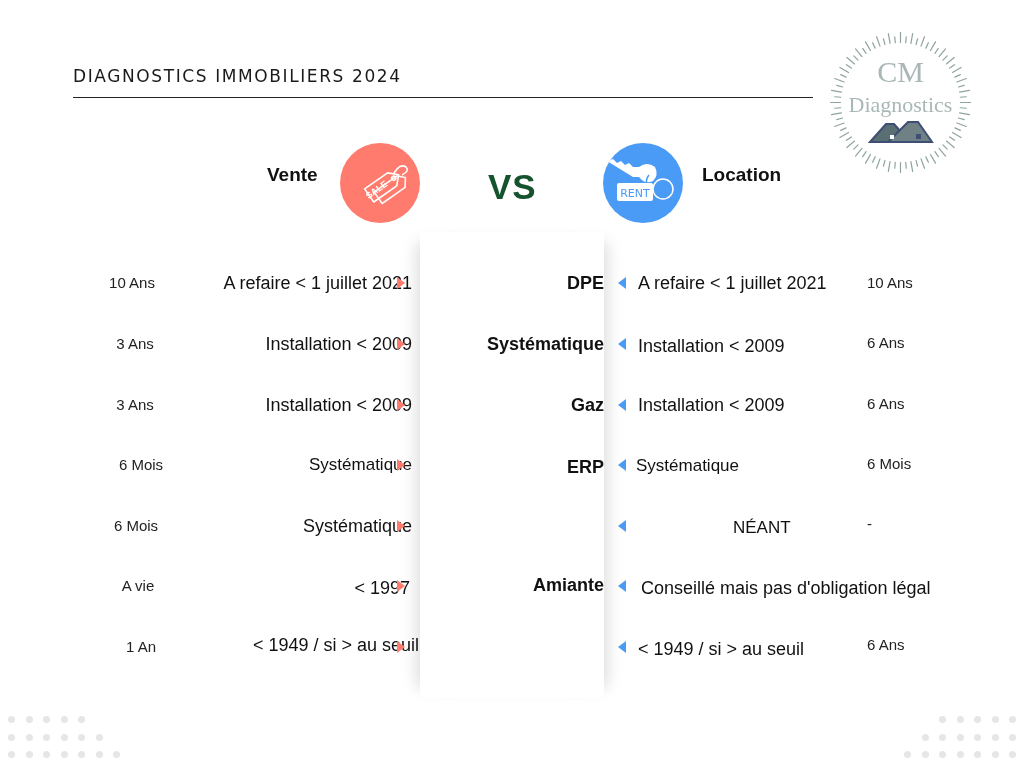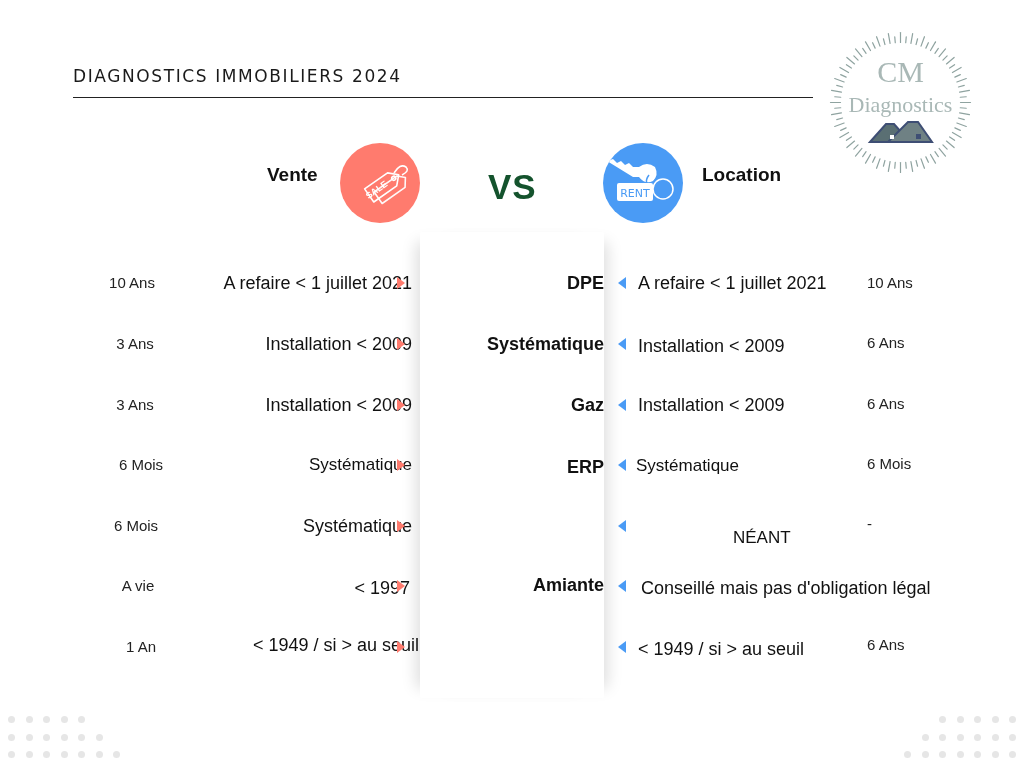--- a/index.html
+++ b/index.html
@@ -214,21 +214,21 @@
   <div class="cell arrow-l" style="top:4px"></div>
   <div class="cell r-val" style="left:636px;font-size:17px;top:1px">Systématique</div>
   <div class="cell r-dur" style="top:-1px">6 Mois</div>
 </div>
 
 <div class="row" style="top:516px">
   <div class="cell l-dur" style="left:96px">6 Mois</div>
   <div class="cell l-val">Systématique</div>
   <div class="cell arrow-r" style="top:4px"></div>
   <div class="cell arrow-l" style="top:4px"></div>
-  <div class="cell r-val" style="left:733px;top:12px;font-size:17px">NÉANT</div>
+  <div class="cell r-val" style="left:733px;top:2px;font-size:17px">NÉANT</div>
   <div class="cell r-dur" style="top:-2px">-</div>
 </div>
 
 <div class="row" style="top:576px">
   <div class="cell l-dur" style="left:98px">A vie</div>
   <div class="cell l-val" style="right:638px;top:2px">&lt; 1997</div>
   <div class="cell arrow-r" style="top:4px"></div>
   <div class="cell center-name" style="top:-1px">Amiante</div>
   <div class="cell arrow-l" style="top:4px"></div>
   <div class="cell r-val" style="left:641px;top:2px">Conseillé mais pas d'obligation légal</div>

